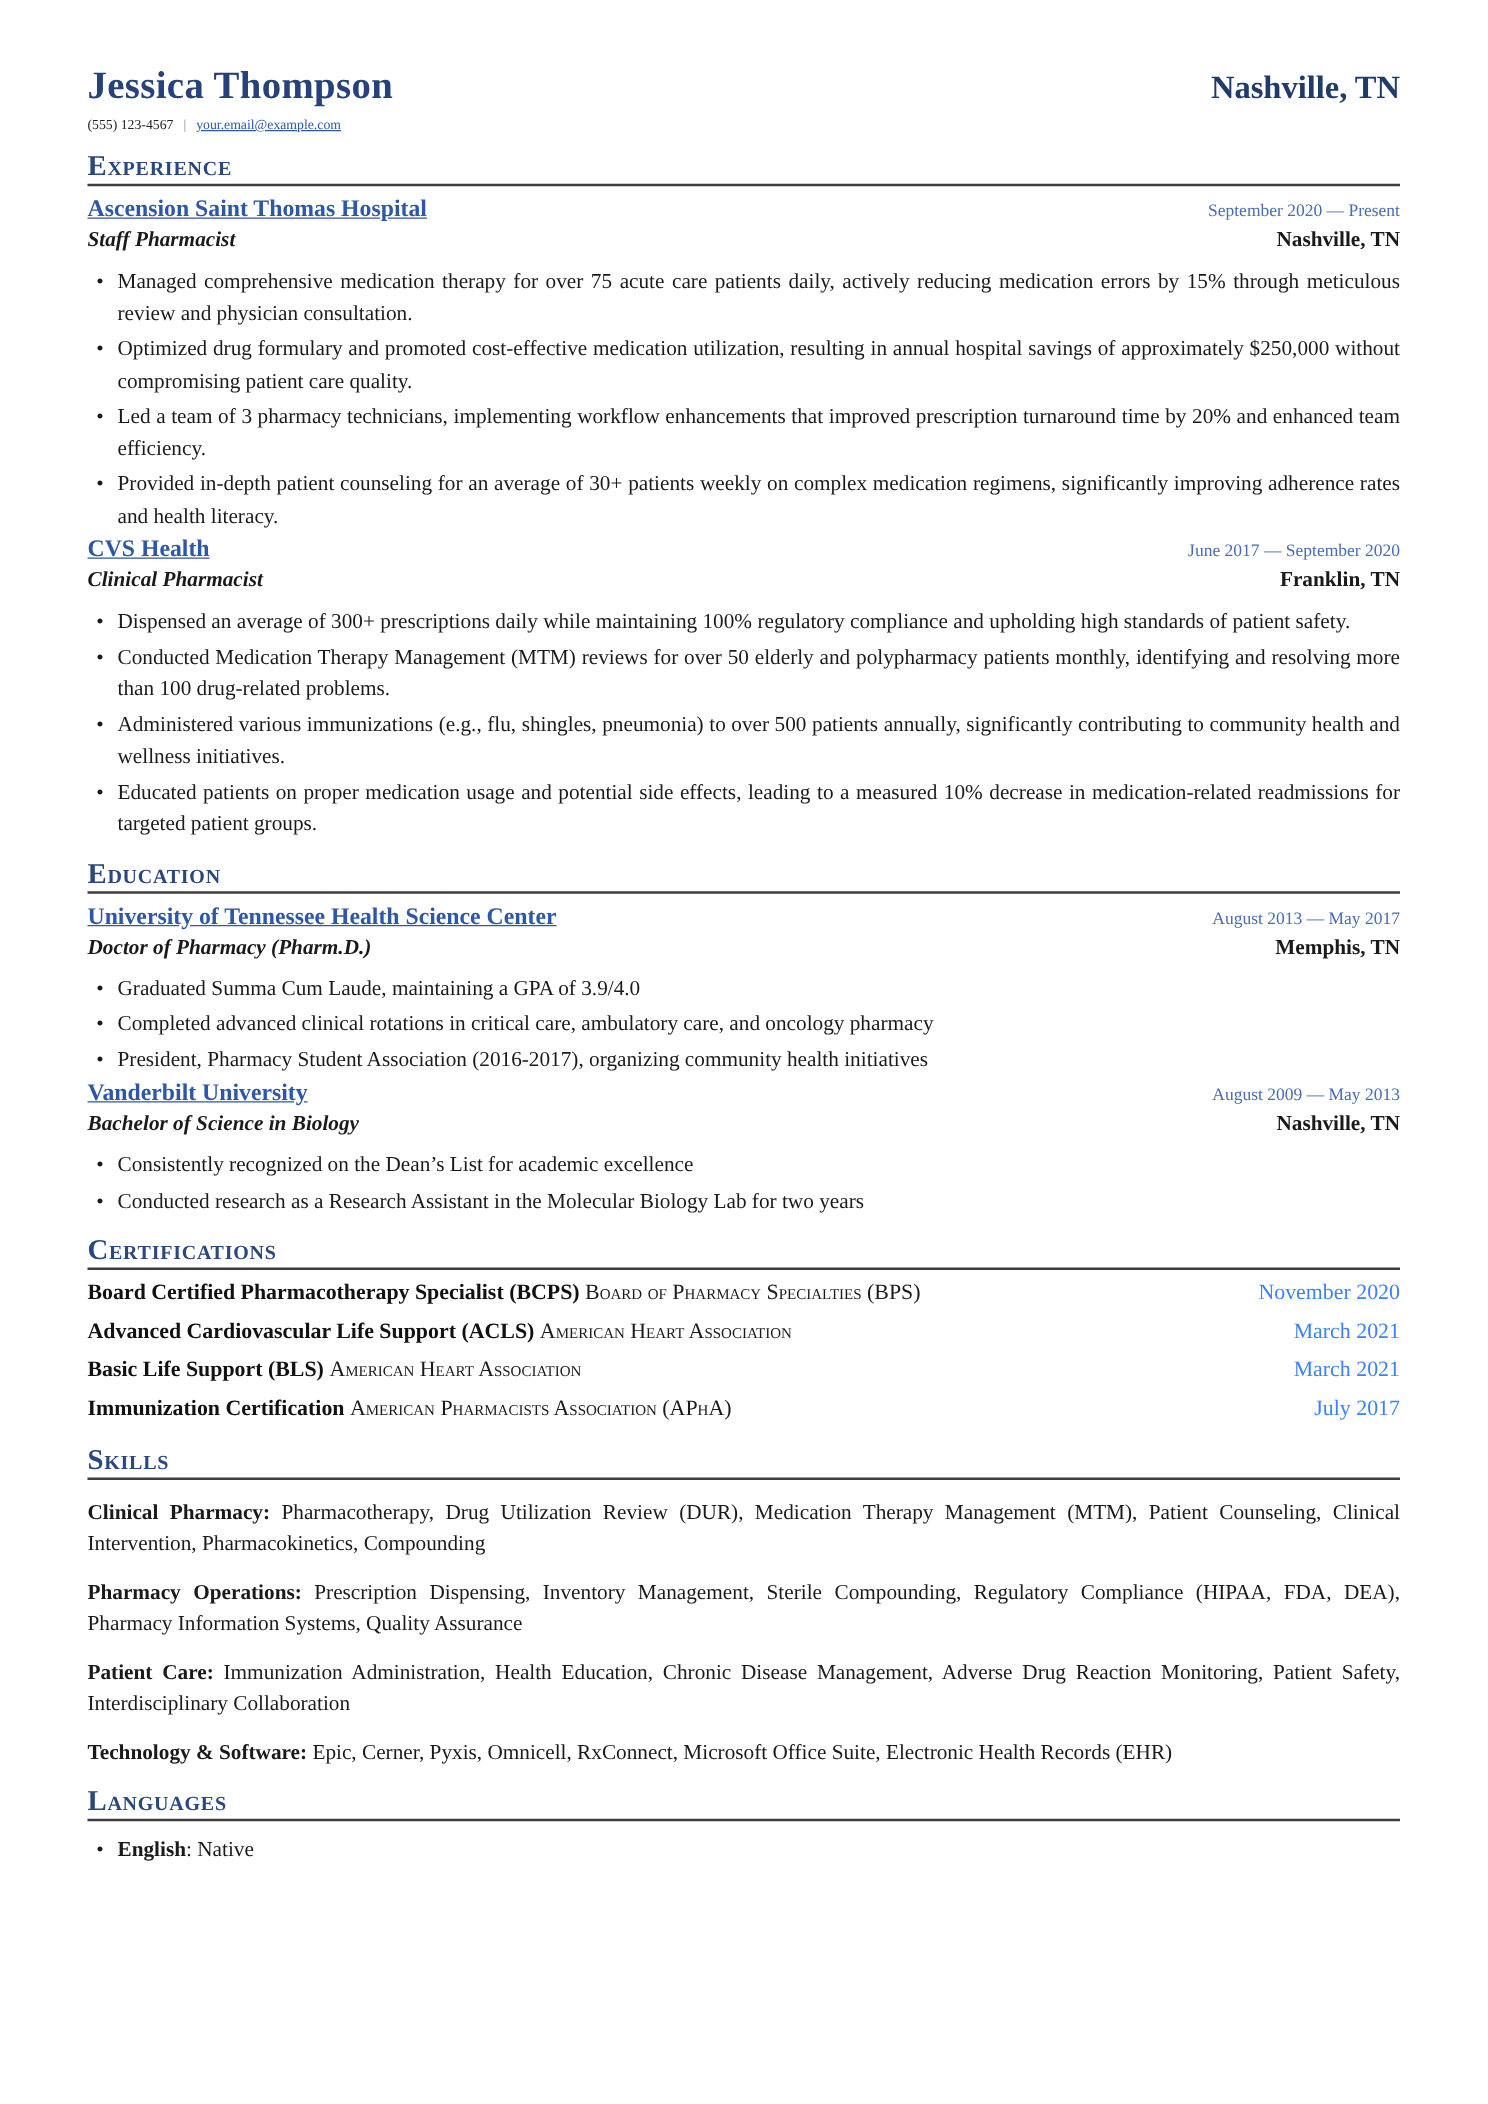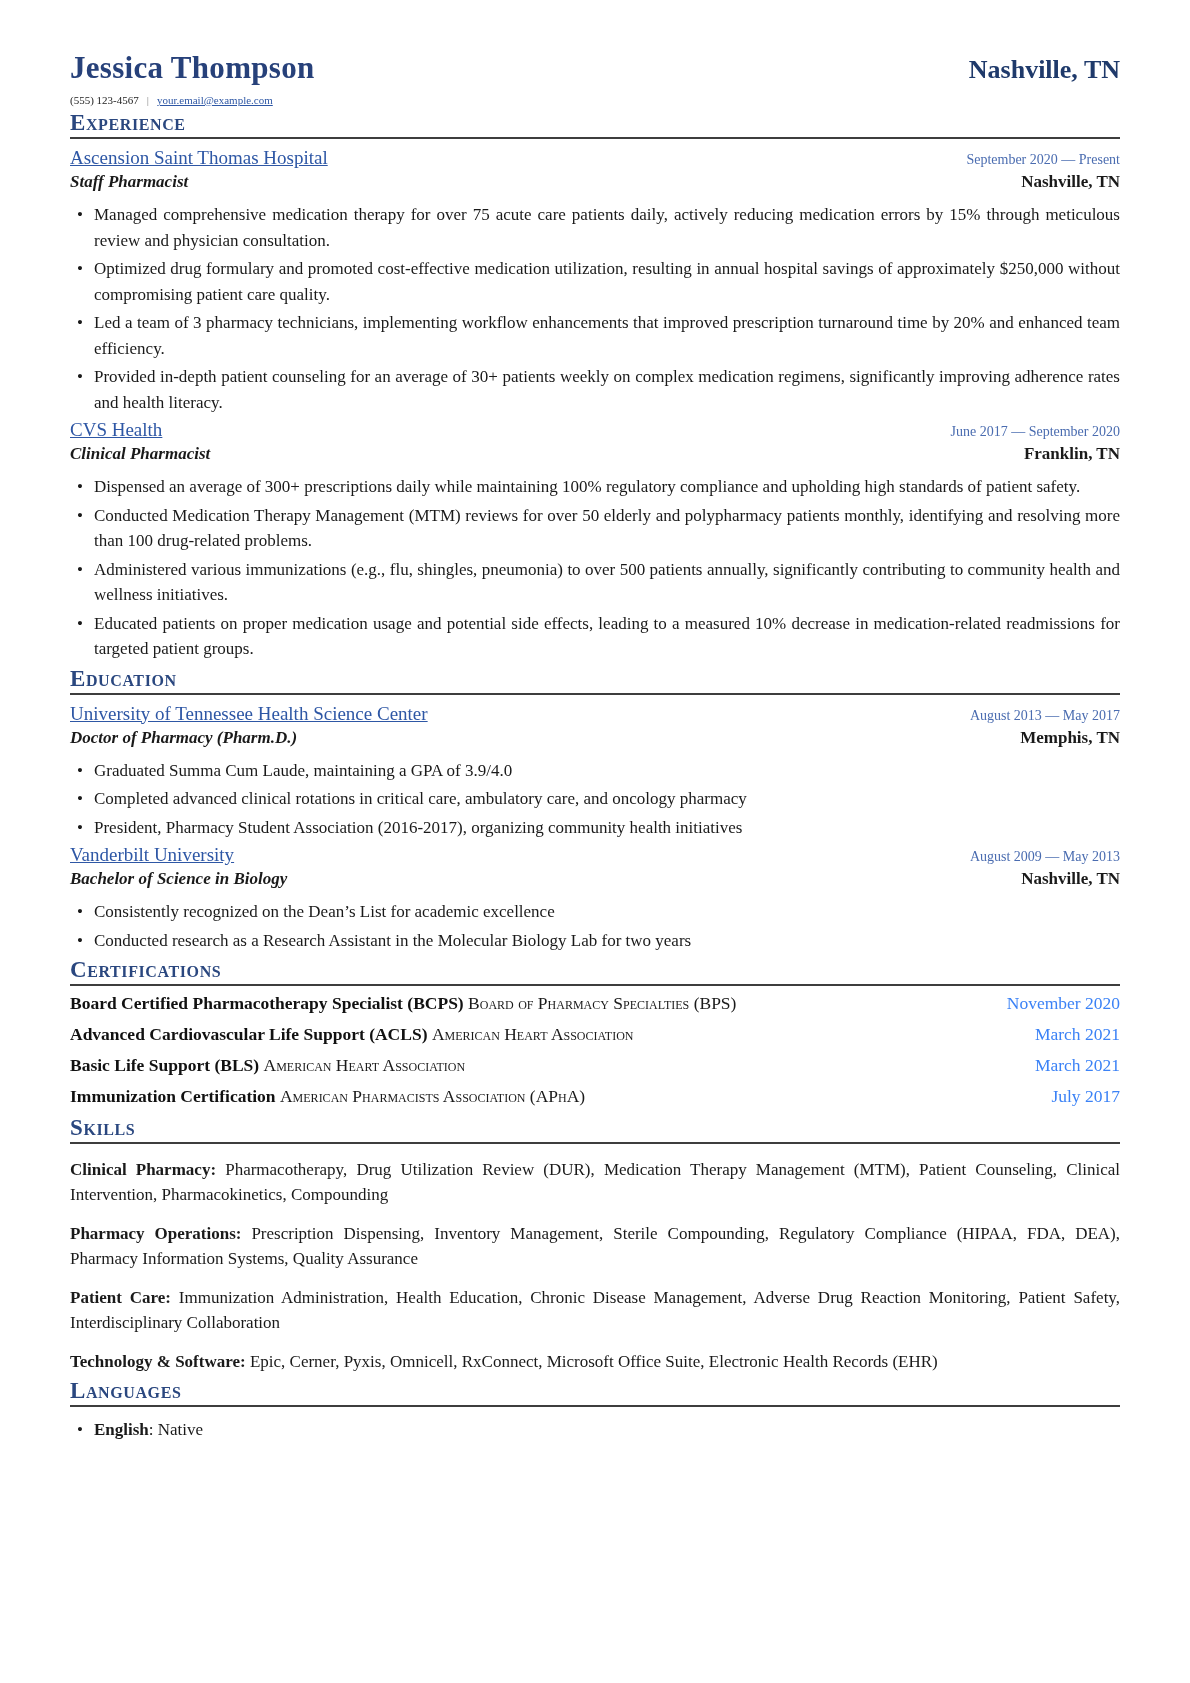--- a/index.html
+++ b/index.html
@@ -10,30 +10,30 @@
     padding: 50px 70px 0 70px; overflow: hidden; border-radius: 11px;
   }
   
   .header-row { display: flex; justify-content: space-between; align-items: baseline; }
   .name { font-size: 31px; font-weight: bold; color: #27417a; letter-spacing: 0.3px; }
   .top-location { font-size: 26px; font-weight: bold; color: #1f3a6b; }
   .contact { margin-top: 8px; font-size: 11px; color: #222; }
   .contact .sep { color: #8a8a8a; margin: 0 8px; }
   .contact a { color: #2e57a5; text-decoration: underline; cursor: pointer; }
   
-  .section { margin-top: 4px; }
+  .section { margin-top: 14px; }
   .sec-title {
     font-size: 23px; font-weight: bold; color: #2a477f;
     font-variant: small-caps; letter-spacing: 0.6px;
     border-bottom: 2px solid #3d3d3d; padding-bottom: 1px;
   }
   
   .entry-head { display: flex; justify-content: space-between; align-items: baseline; margin-top: 8px; }
   .company {
-    font-size: 19px; font-weight: normal; color: #2e57a5;
+    font-size: 19px; font-weight: bold; color: #2e57a5;
     text-decoration: underline; cursor: pointer;
   }
   .dates { font-size: 14px; color: #4a6cb0; white-space: nowrap; }
   .entry-sub { display: flex; justify-content: space-between; align-items: flex-end; margin-top: 3px; font-weight: bold; }
   .role { font-size: 17px; font-style: italic; color: #1a1a1a; }
   .loc { font-size: 17px; color: #1a1a1a; }
   
   ul.bullets { list-style: none; margin: 10px 0 2px 0; }
   ul.bullets li {
     position: relative; padding-left: 24px; font-size: 17px; line-height: 1.5;

